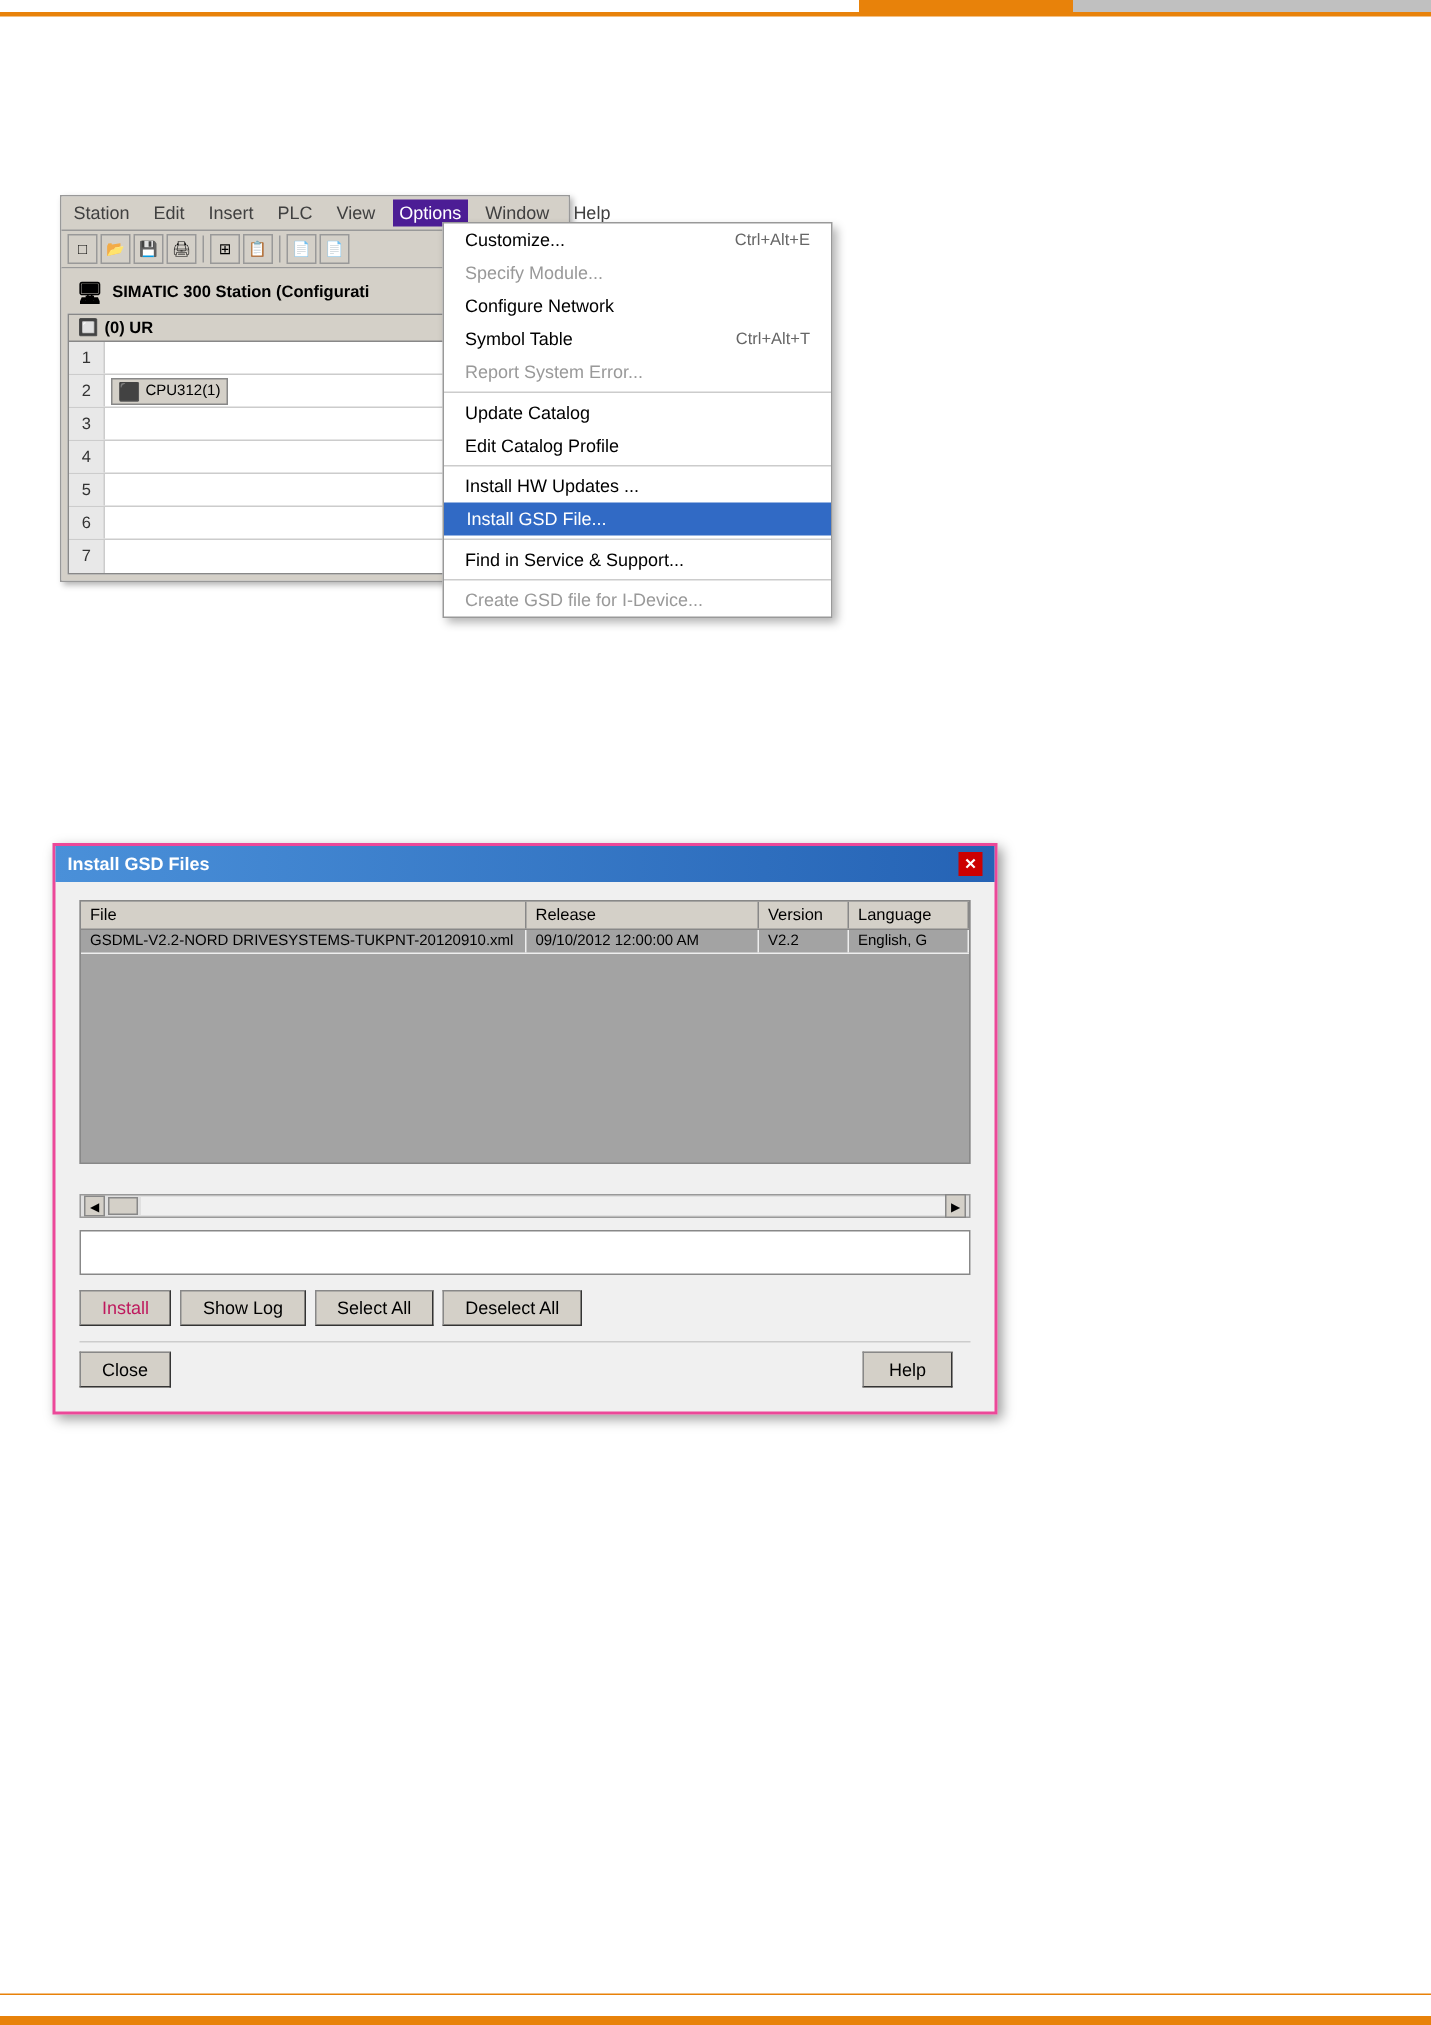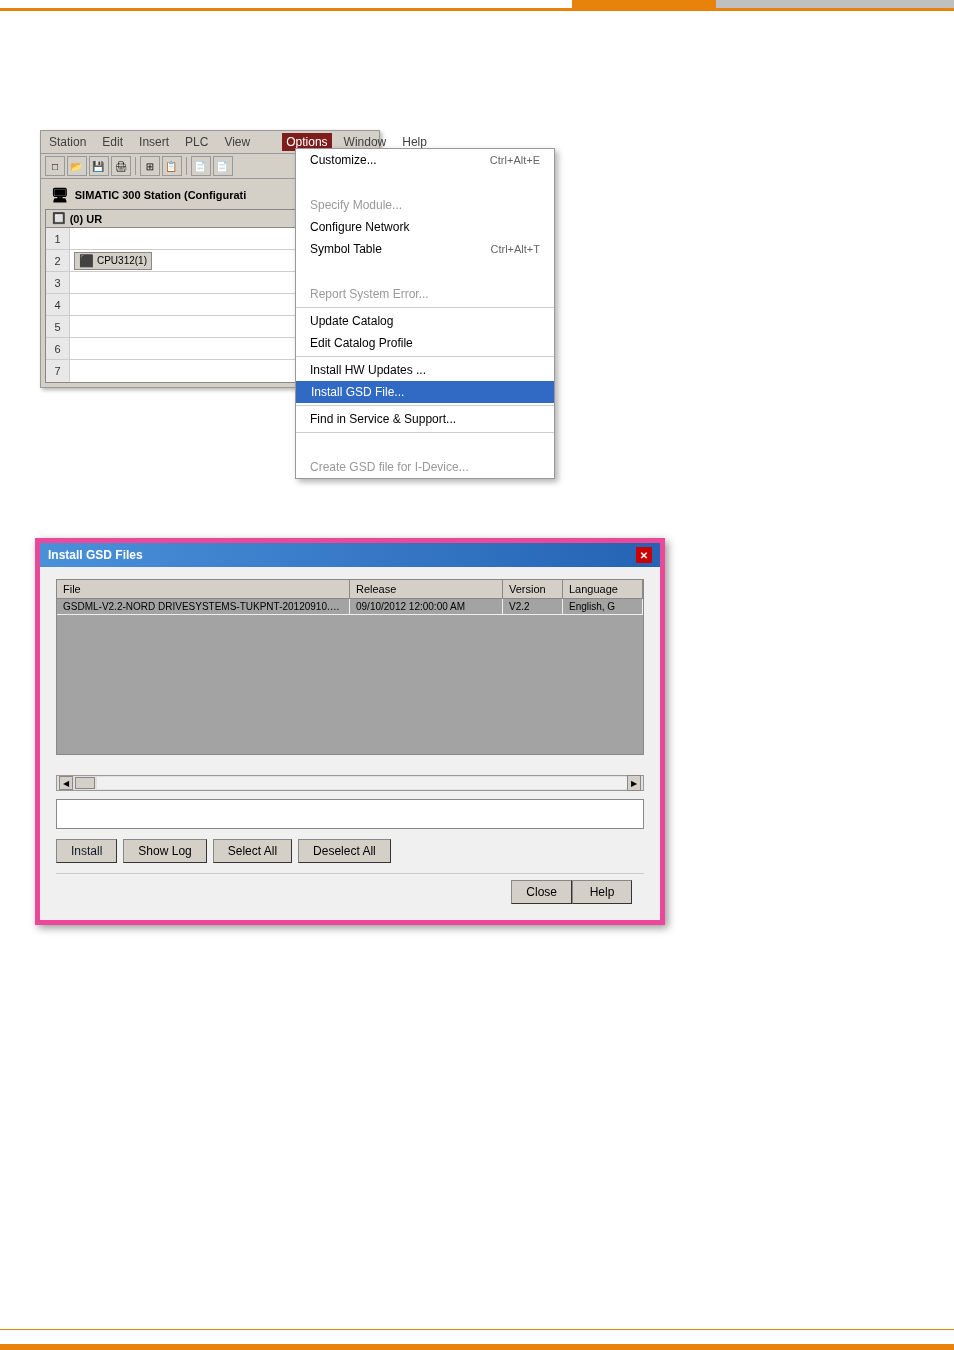--- a/index.html
+++ b/index.html
@@ -196,21 +196,20 @@
       display: flex;
       justify-content: space-between;
       align-items: center;
       cursor: pointer;
       white-space: nowrap;
     }
 
     .menu-item.disabled {
       color: #999;
       cursor: default;
-      margin-top: 23px;
     }
 
     .menu-item.highlighted {
       background: #316ac5;
       color: #fff;
       padding-left: 15px;
     }
 
     .menu-shortcut {
       margin-left: 20px;
@@ -219,33 +218,32 @@
     }
 
     .menu-separator {
       height: 1px;
       background: #ccc;
       margin: 2px 0;
     }
 
     
     .options-btn-highlight {
-      background: #7f1d1d;
+      background: #4c1d95;
       color: #fff !important;
-      margin-left: 20px;
     }
 
     
     .gsd-dialog {
       position: absolute;
-      top: 538px;
+      top: 562px;
       left: 35px;
       width: 630px;
       background: #f0f0f0;
-      border: 5px solid #ec4899;
+      border: 2px solid #ec4899;
       box-shadow: 3px 3px 8px rgba(0,0,0,0.4);
     }
 
     .dialog-titlebar {
       background: linear-gradient(to right, #4a90d9, #2563b5);
       color: #fff;
       padding: 4px 8px;
       font-size: 12px;
       font-weight: bold;
       display: flex;
@@ -411,27 +409,27 @@
     .dialog-btn {
       padding: 4px 14px;
       font-size: 12px;
       background: #d4d0c8;
       border: 1px outset #888;
       cursor: pointer;
       min-width: 60px;
     }
 
     .dialog-btn.disabled {
-      color: #0f172a;
+      color: #be185d;
       cursor: default;
     }
 
     .dialog-footer {
       display: flex;
-      justify-content: flex-end;
+      justify-content: space-between;
       padding: 6px 12px 4px 0;
       border-top: 1px solid #ccc;
     }
 
     
     .bottom-bar {
       position: absolute;
       bottom: 0; left: 0; right: 0;
       height: 6px;
       background: #e8820a;

